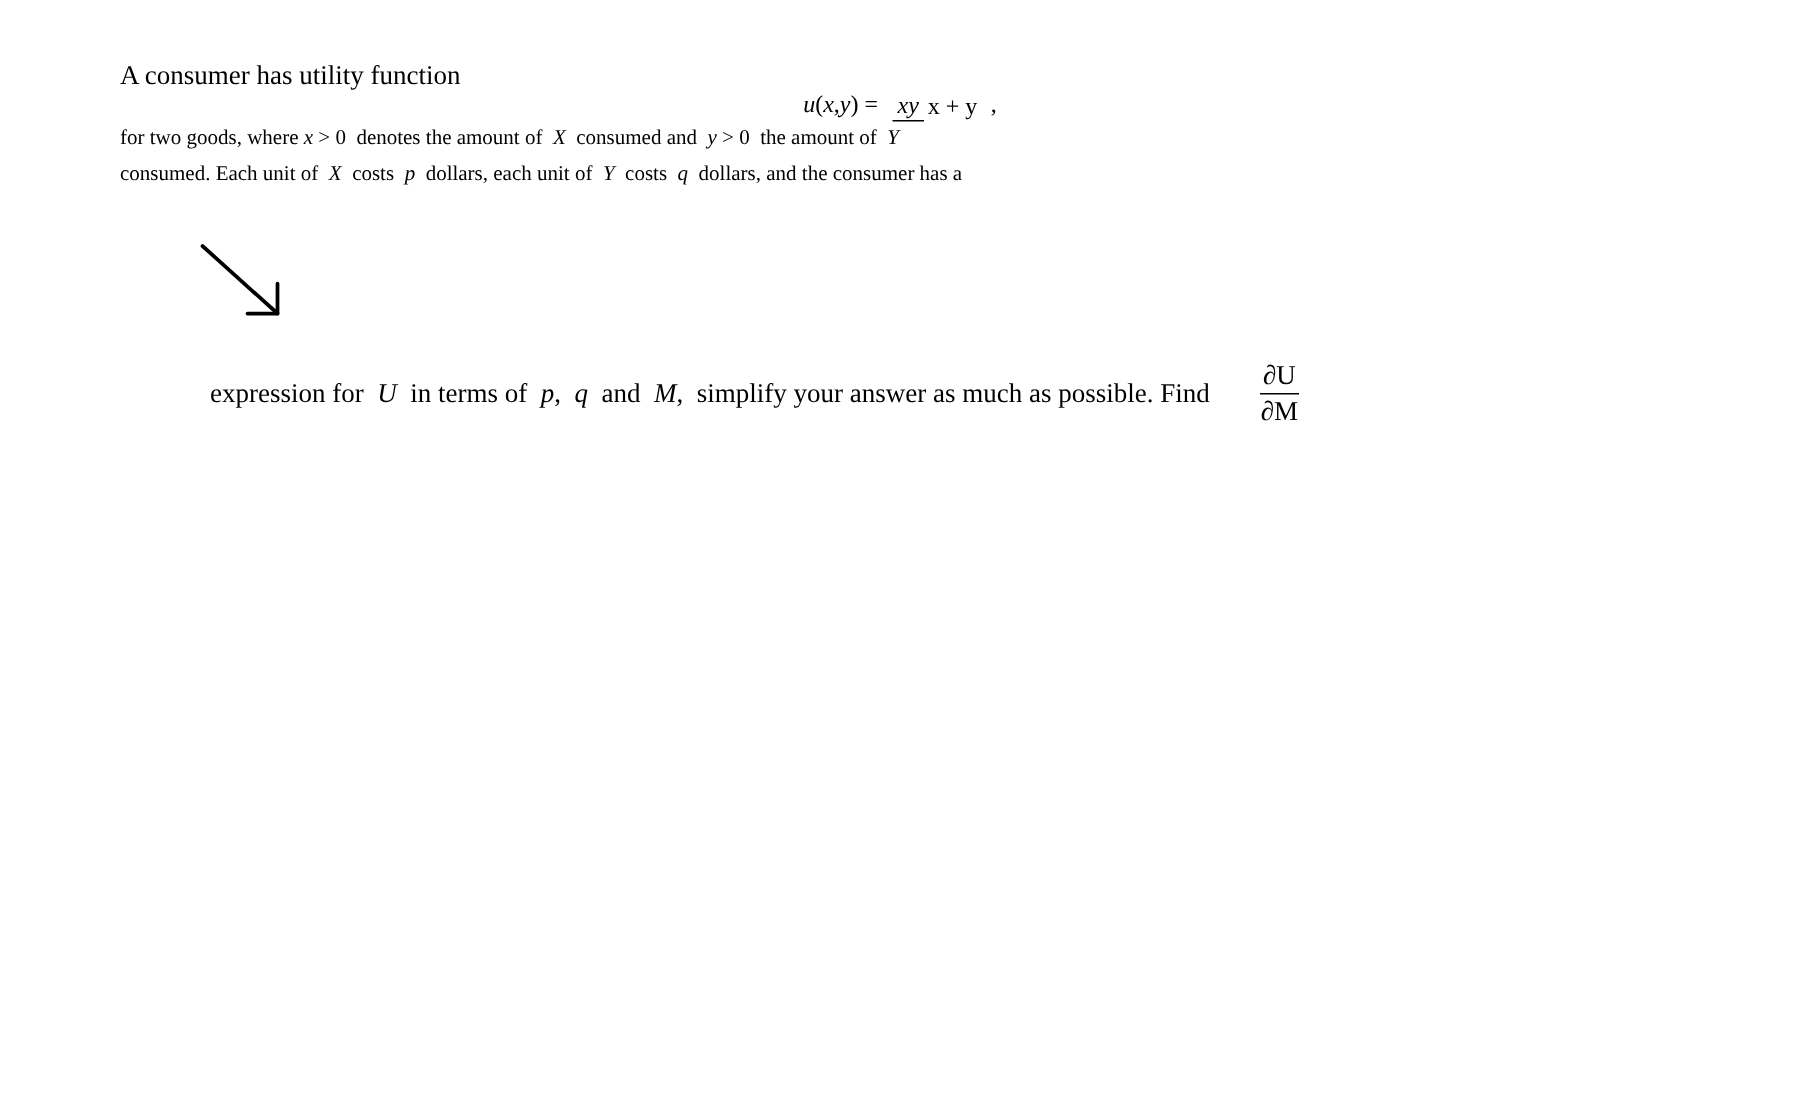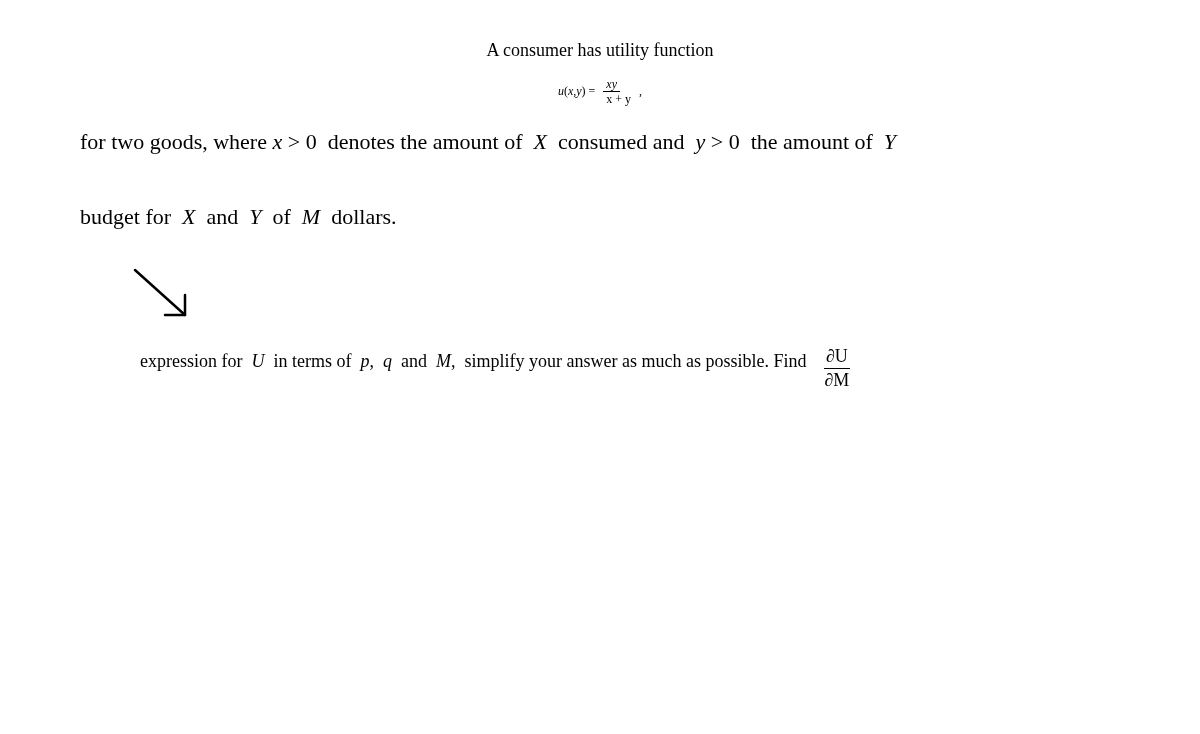--- a/index.html
+++ b/index.html
@@ -20,52 +20,50 @@
 
     .page-container {
       width: 1200px;
       height: 734px;
       background: #ffffff;
       padding: 40px 80px 40px 80px;
       position: relative;
     }
 
     .intro-line {
-      text-align: center;
-      margin-bottom: 16px;
+      text-align: left;
       font-size: 18px;
     }
 
     .utility-formula {
       text-align: center;
-      margin-bottom: 16px;
-      font-size: 12px;
+      font-size: 16px;
     }
 
     .fraction {
       display: inline-flex;
-      flex-direction: column;
-      align-items: flex-start;
+      flex-direction: row;
+      align-items: flex-end;
       vertical-align: middle;
       margin: 0 2px;
     }
 
     .fraction .numerator {
       border-bottom: 1.5px solid #000;
       padding: 0 3px;
       line-height: 1.2;
     }
 
     .fraction .denominator {
       padding: 0 3px;
       line-height: 1.2;
     }
 
     .description-block {
-      font-size: 22px;
+      font-size: 14px;
       line-height: 1.7;
       text-align: left;
       margin-bottom: 20px;
     }
 
     .arrow-section {
       position: relative;
       margin: 30px 0 10px 50px;
       height: 70px;
     }
@@ -125,37 +123,36 @@
       <span class="numerator" style="font-style:italic;">xy</span>
       <span class="denominator" style="">x&nbsp;+&nbsp;y</span>
     </span>
     <span>,</span>
   </div>
 
   <div class="description-block">
     <span>
       for two goods, where <span style="font-style:italic;">x</span>&nbsp;&gt;&nbsp;0&nbsp; denotes the amount of&nbsp;&nbsp;<span style="font-style:italic;">X</span>&nbsp;&nbsp;consumed and&nbsp;&nbsp;<span style="font-style:italic;">y</span>&nbsp;&gt;&nbsp;0&nbsp; the amount of&nbsp;&nbsp;<span style="font-style:italic;">Y</span>
     </span><br>
-    <br>
     <span>
-      budget for&nbsp;&nbsp;<span style="font-style:italic;">X</span>&nbsp;&nbsp;and&nbsp;&nbsp;<span style="font-style:italic;">Y</span>&nbsp;&nbsp;of&nbsp;&nbsp;<span style="font-style:italic;">M</span>&nbsp;&nbsp;dollars.
-    </span>
+      consumed. Each unit of&nbsp;&nbsp;<span style="font-style:italic;">X</span>&nbsp;&nbsp;costs&nbsp;&nbsp;<span style="font-style:italic;">p</span>&nbsp;&nbsp;dollars, each unit of&nbsp;&nbsp;<span style="font-style:italic;">Y</span>&nbsp;&nbsp;costs&nbsp;&nbsp;<span style="font-style:italic;">q</span>&nbsp;&nbsp;dollars, and the consumer has a
+    </span><br>
   </div>
 
   <div class="arrow-section">
     <svg class="arrow-svg" viewBox="0 0 80 65" xmlns="http://www.w3.org/2000/svg">
 
       <line x1="5" y1="5" x2="55" y2="50" stroke="#000" stroke-width="2.5" stroke-linecap="round"></line>
 
       <polyline points="35,50 55,50 55,30" fill="none" stroke="#000" stroke-width="2.5" stroke-linecap="round" stroke-linejoin="round"></polyline>
     </svg>
   </div>
 
   <div class="question-block">
-    <div class="question-line" style="display:flex; align-items:flex-start; flex-wrap:wrap; gap:4px;">
+    <div class="question-line" style="display:flex; align-items:center; flex-wrap:wrap; gap:20px;">
       <span>
         expression for&nbsp;&nbsp;<span style="font-style:italic;">U</span>&nbsp;&nbsp;in terms of&nbsp;&nbsp;<span style="font-style:italic;">p</span>,&nbsp;&nbsp;<span style="font-style:italic;">q</span>&nbsp;&nbsp;and&nbsp;&nbsp;<span style="font-style:italic;">M</span>,&nbsp;&nbsp;simplify your answer as much as possible. Find&nbsp;&nbsp;
       </span>
       <span class="partial-fraction">
         <span class="numerator" style="font-style:italic;">∂<span style="font-style:normal;">U</span></span>
         <span class="denominator" style="font-style:italic;">∂<span style="font-style:normal;">M</span></span>
       </span>
     </div>
   </div>
 

